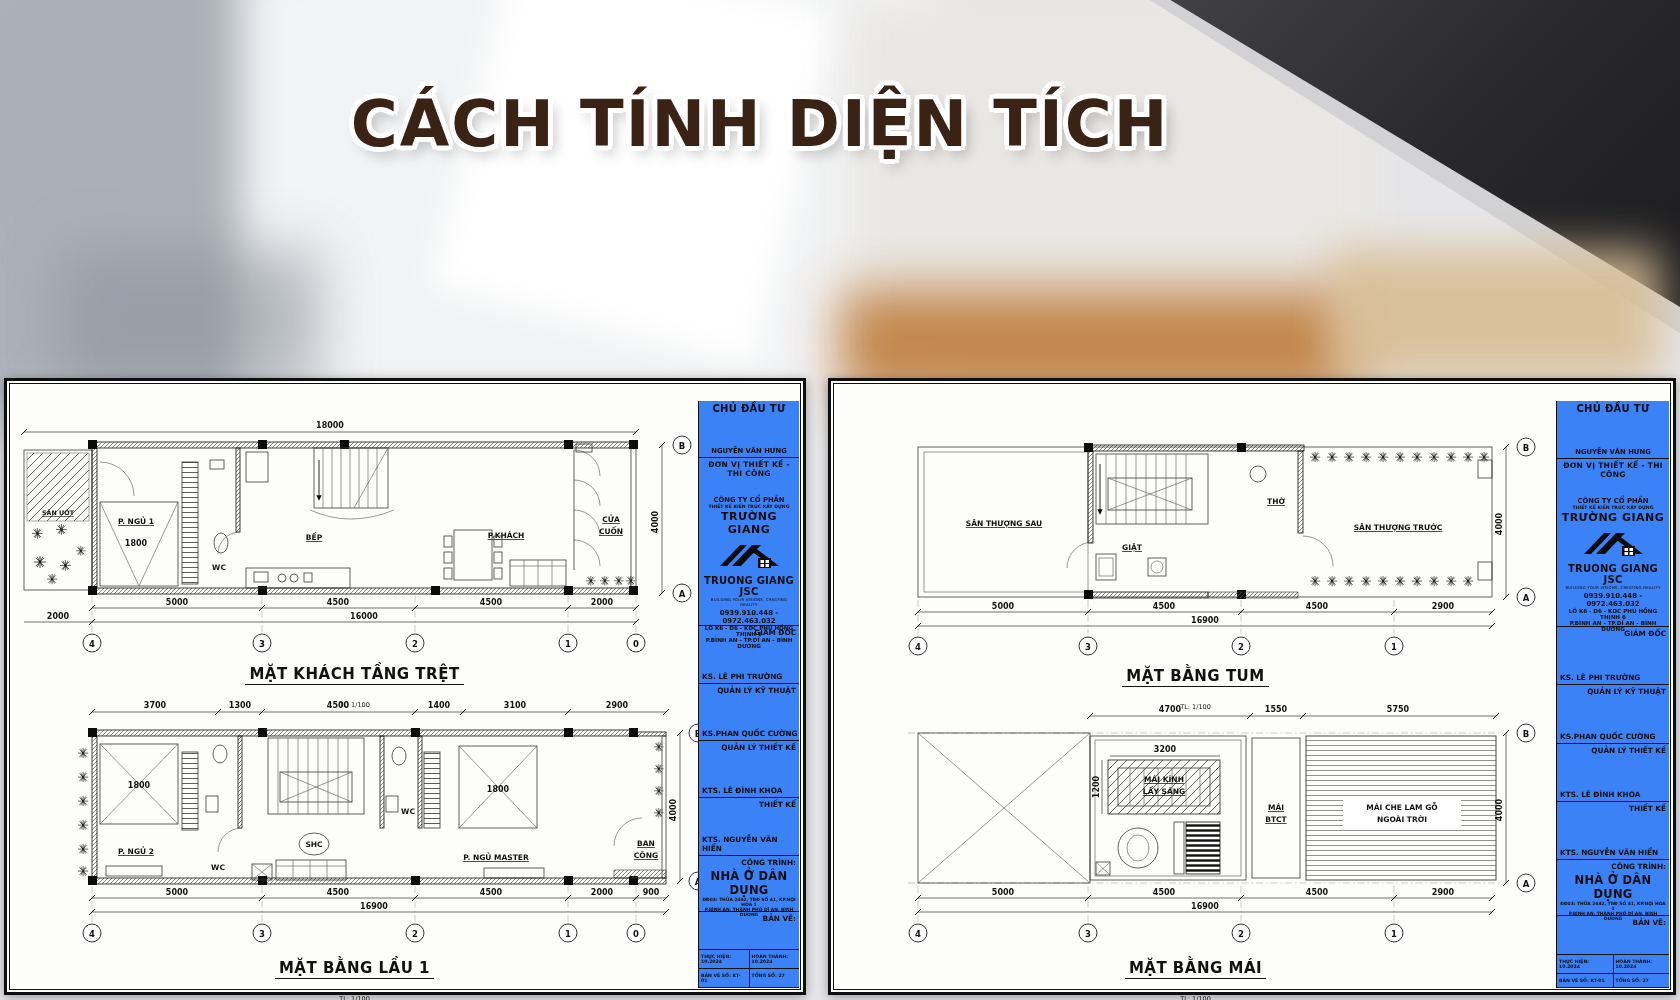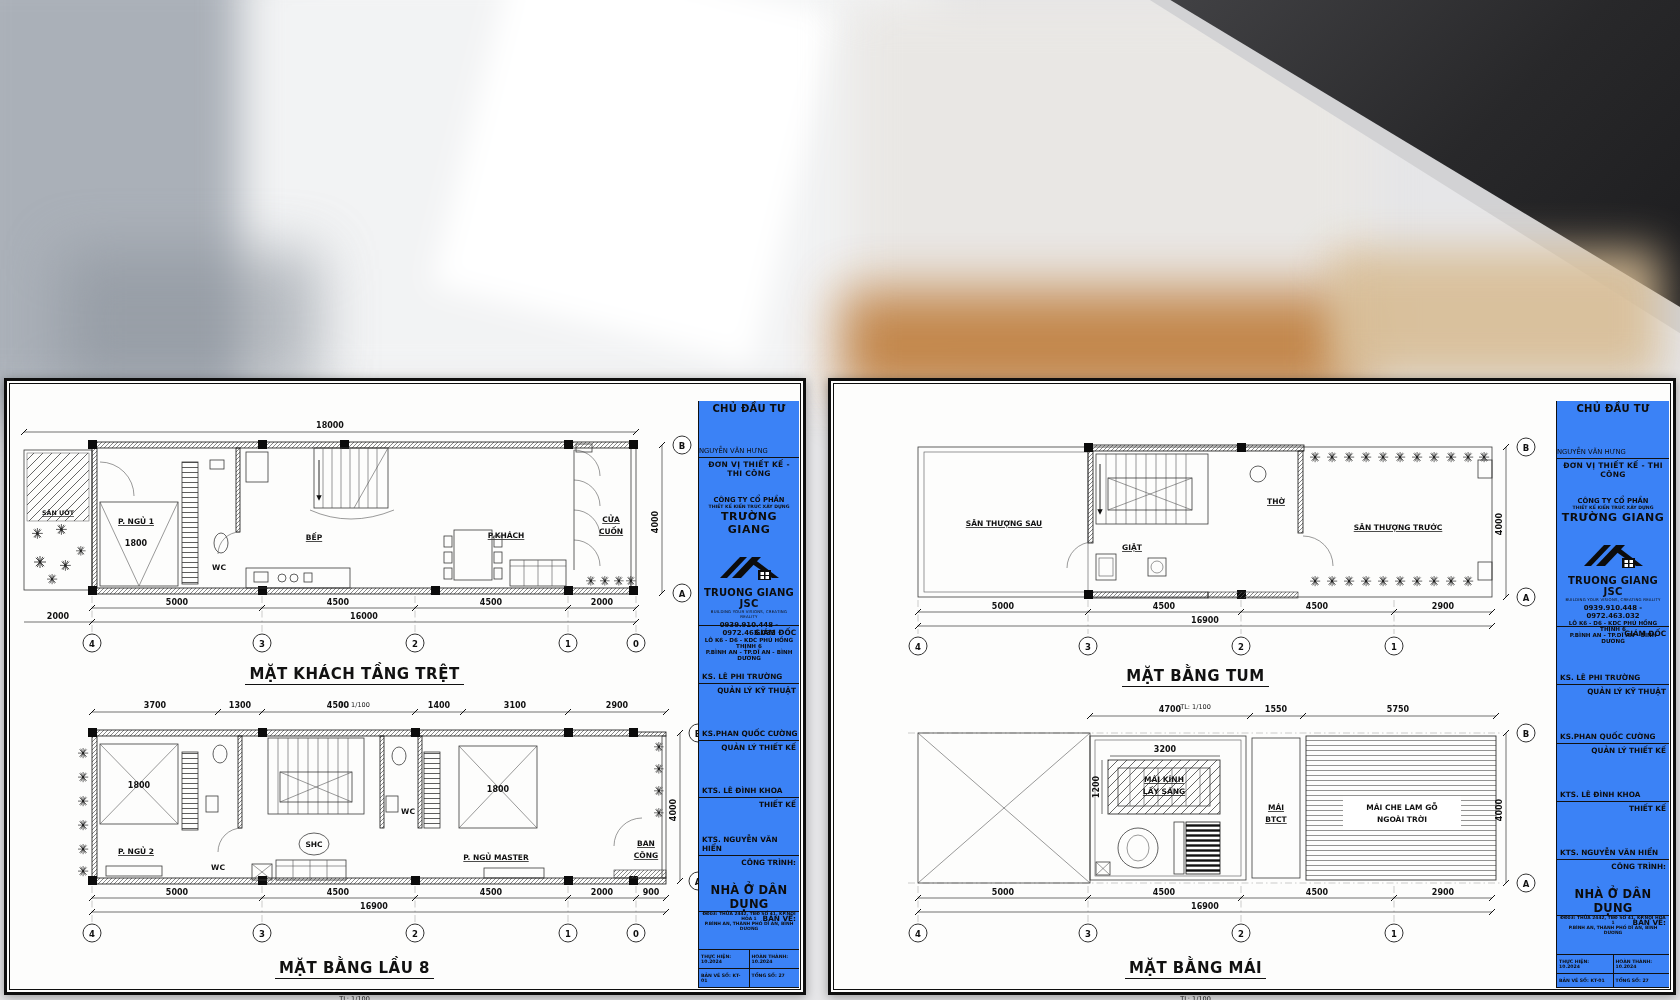--- a/index.html
+++ b/index.html
@@ -41,36 +41,36 @@
   .pt-main{font-size:15px;font-weight:bold;letter-spacing:.5px;border-bottom:1.6px solid #111;padding:0 4px 1px}
   .pt-scale{display:block;font-size:6.5px;font-weight:normal;margin-top:18px}
   
   .tblock{position:absolute;top:20px;bottom:4px;right:4px;border-left:1.6px solid #111;
       color:#0d0d0d;display:flex;flex-direction:column;background:#3b82f6}
   .sheet-left .tblock{width:100px}
   .sheet-right .tblock{width:112px}
   .tb-sec{border-bottom:1.2px solid #111;position:relative;padding:2px 3px;box-sizing:border-box}
   .tb-h{font-weight:bold;font-size:10px;text-align:center;letter-spacing:.3px}
   .tb-h.sm{font-size:7.5px}
-  .tb-name{position:absolute;bottom:2px;left:0;right:0;text-align:left;font-weight:normal;font-size:6.8px}
+  .tb-name{position:absolute;bottom:2px;left:0;right:0;text-align:center;font-weight:bold;font-size:6.8px}
   .tb-cdt{height:60px}
   .tb-dv{height:168px;text-align:center}
   .tb-co1{font-weight:bold;font-size:6.8px;margin-top:18px}
   .tb-co2{font-weight:bold;font-size:4.6px}
-  .tb-co3{font-weight:bold;font-size:11px;letter-spacing:.5px;margin:1px 0 14px}
+  .tb-co3{font-weight:bold;font-size:11px;letter-spacing:.5px;margin:1px 0 2px}
   .tb-logo{width:62px;height:36px;display:block;margin:0 auto}
   .tb-en{font-weight:bold;font-size:10px;letter-spacing:.2px;margin-top:1px}
   .tb-tag{font-size:3.9px;letter-spacing:.2px}
   .tb-ph{font-weight:bold;font-size:6.9px;margin-top:2px}
   .tb-ad{font-weight:bold;font-size:5.6px}
   .tb-role{height:60px}
   .tb-rl{font-weight:bold;font-size:7.3px;text-align:right}
   .tb-rn{position:absolute;bottom:2px;left:3px;right:0;font-weight:bold;font-size:7.3px;text-align:left}
   .tb-ct{height:56px}
-  .tb-proj{font-weight:bold;font-size:11.5px;text-align:center;margin-top:16px;letter-spacing:.3px}
+  .tb-proj{font-weight:bold;font-size:11.5px;text-align:center;margin-top:2px;letter-spacing:.3px}
   .tb-pad{font-weight:bold;font-size:4.4px;text-align:center}
   .tb-bv{height:40px}
   .tb-row2{display:flex;border-bottom:1.2px solid #111}
   .tb-row2 div{flex:1;font-weight:bold;font-size:4.6px;padding:4px 2px;border-right:1.2px solid #111}
   .tb-row2 div:last-child{border-right:none}
   .tb-fill{flex:1}
   
   svg text{font-family:"DejaVu Sans",sans-serif}
   .dim{stroke:#333;stroke-width:.7;fill:none}
   .tick{stroke:#111;stroke-width:1;fill:none}
@@ -95,20 +95,21 @@
   <div class="blob b3"></div>
   <div class="blob b4"></div>
   <div class="blob b7"></div>
   <div class="corner-edge"></div>
   <div class="corner"></div>
   <div class="blob b5"></div>
   <div class="blob b6"></div>
 </div>
 
 <div class="headline">
+  <div class="l1">CÁCH TÍNH DIỆN TÍCH</div>
 </div>
 
 <svg width="0" height="0" style="position:absolute" aria-hidden="true">
   <defs>
     <pattern id="hatch" width="4" height="4" patternUnits="userSpaceOnUse">
       <path d="M0 4L4 0" stroke="#555" stroke-width=".7"></path>
     </pattern>
     <pattern id="glass" width="9" height="9" patternUnits="userSpaceOnUse">
       <path d="M0 9L9 0" stroke="#666" stroke-width="1"></path>
     </pattern>
@@ -383,21 +384,21 @@
         <line class="dim" x1="666" y1="37" x2="666" y2="185"></line>
         <path class="tick" d="M663 40L669 34M663 188L669 182"></path>
         <text class="dimt" transform="rotate(-90 662 114)" x="662" y="114">4000</text>
         <circle class="gridc" cx="684" cy="37" r="9"></circle>
           <text class="gridt" x="684" y="40.5">B</text>
         <circle class="gridc" cx="684" cy="185" r="9"></circle>
           <text class="gridt" x="684" y="188.5">A</text>
       </g>
     </svg>
     <div class="plan-title" style="top:572px">
-      <span class="pt-main">MẶT BẰNG LẦU 8</span>
+      <span class="pt-main">MẶT BẰNG LẦU 1</span>
       <span class="pt-scale">TL: 1/100</span>
     </div>
   </div>
   <div class="tblock tblock-mount">
   <div class="tb-sec tb-cdt">
     <div class="tb-h">CHỦ ĐẦU TƯ</div>
     <div class="tb-name">NGUYỄN VĂN HƯNG</div>
   </div>
   <div class="tb-sec tb-dv">
     <div class="tb-h sm">ĐƠN VỊ THIẾT KẾ - THI CÔNG</div>

